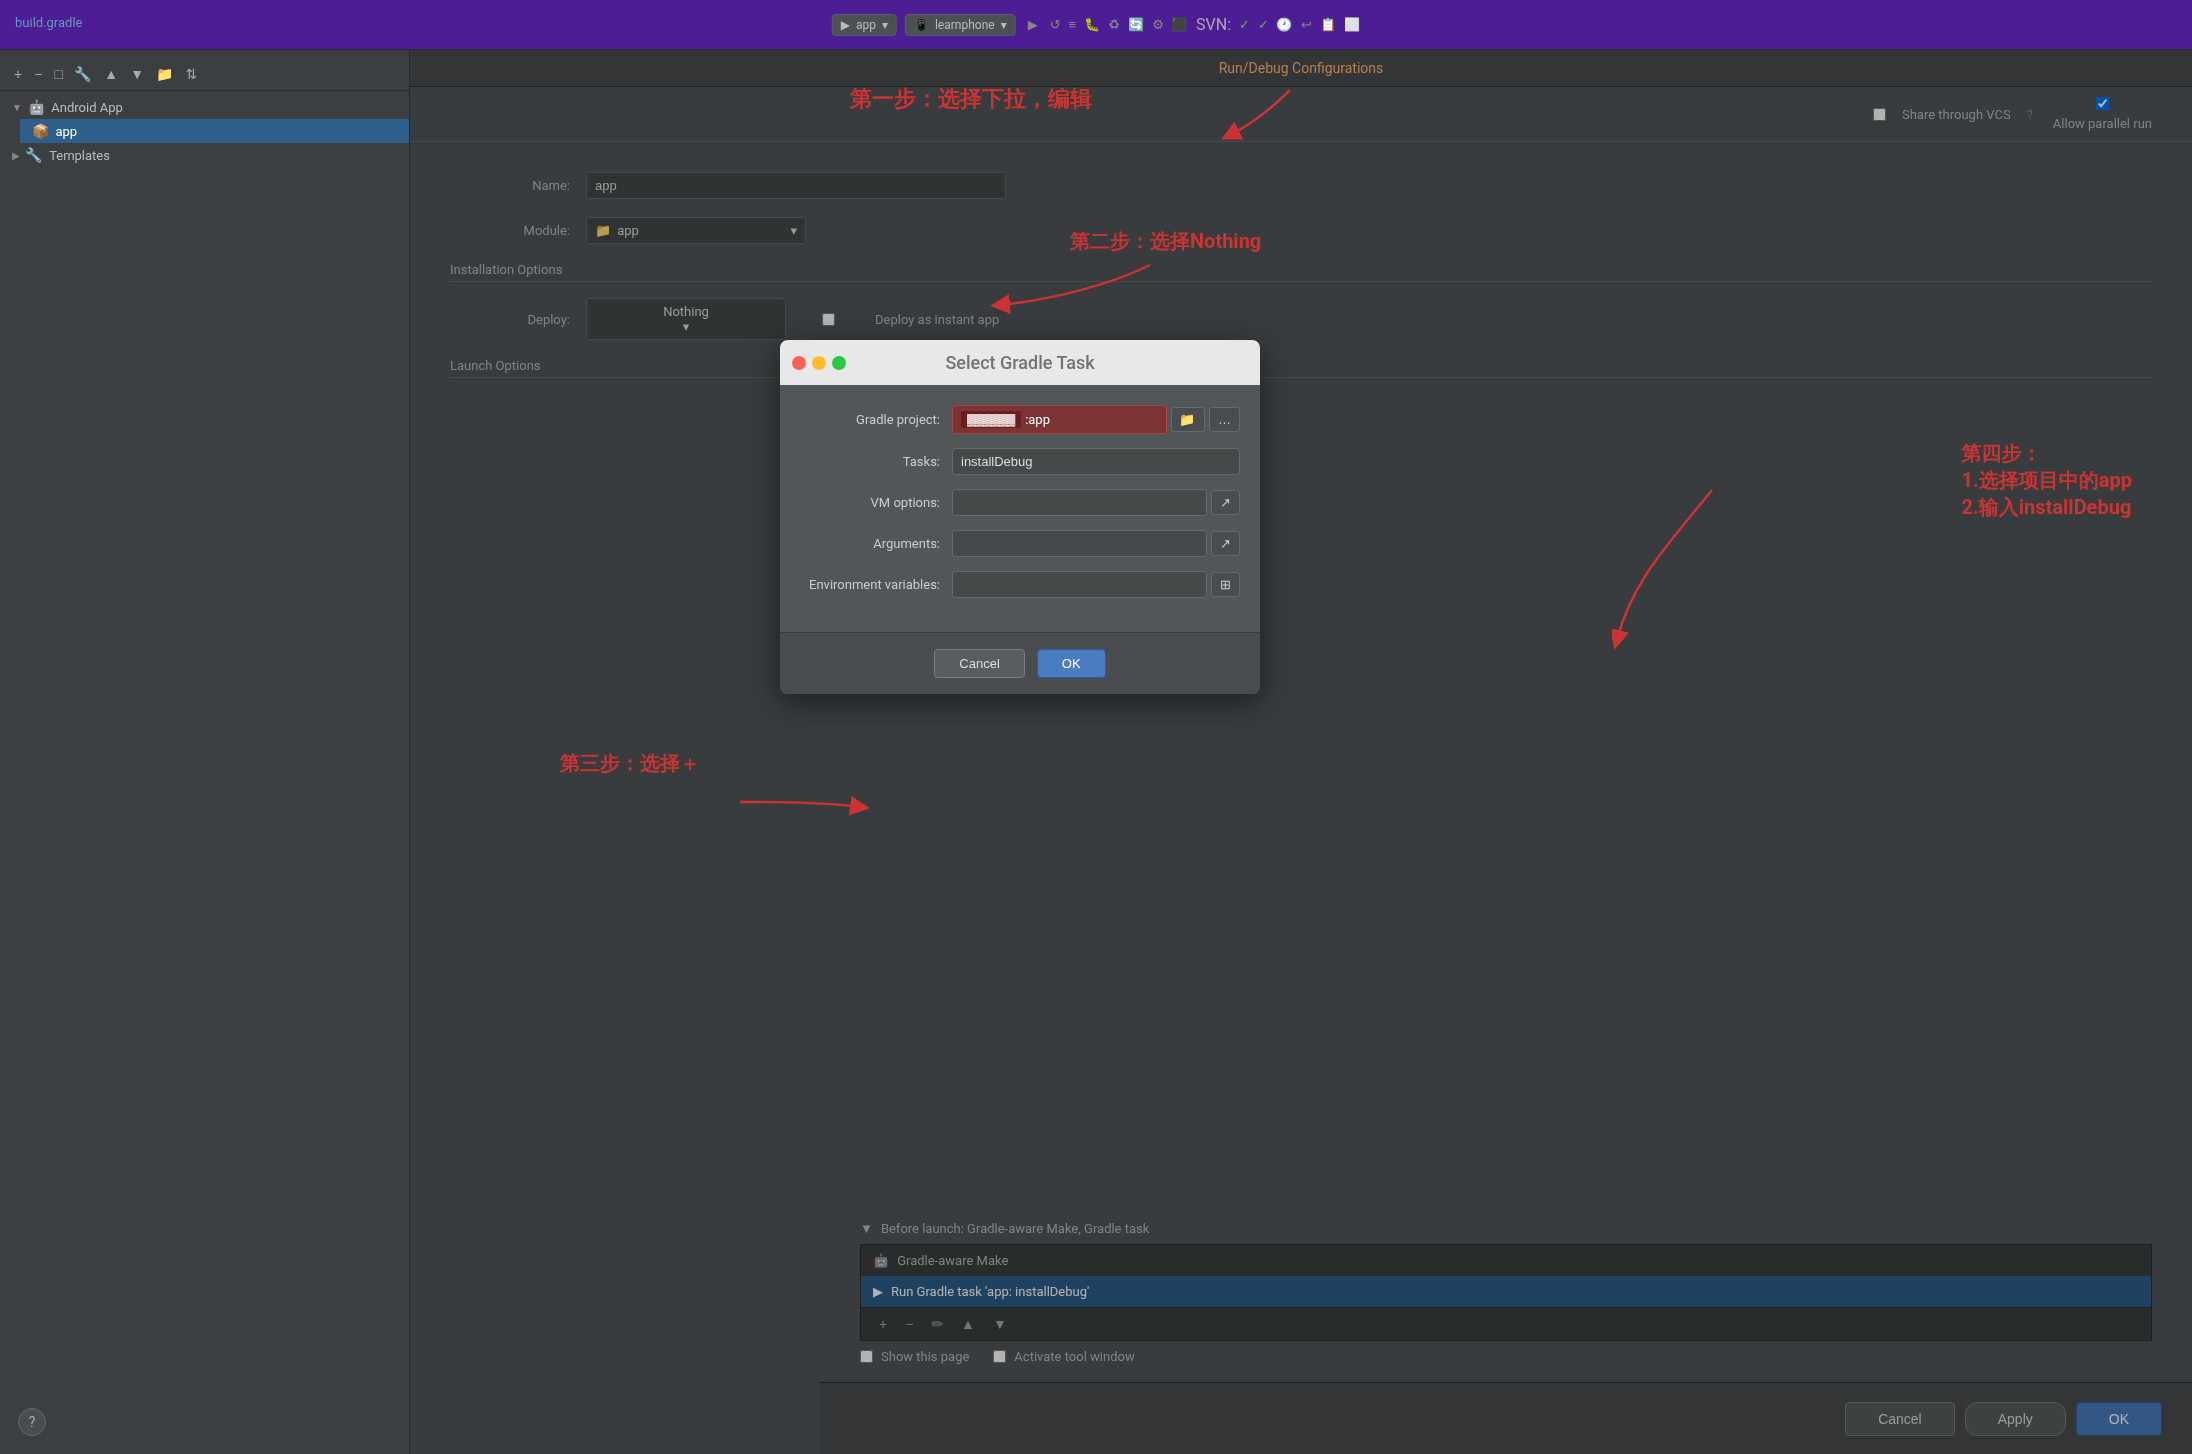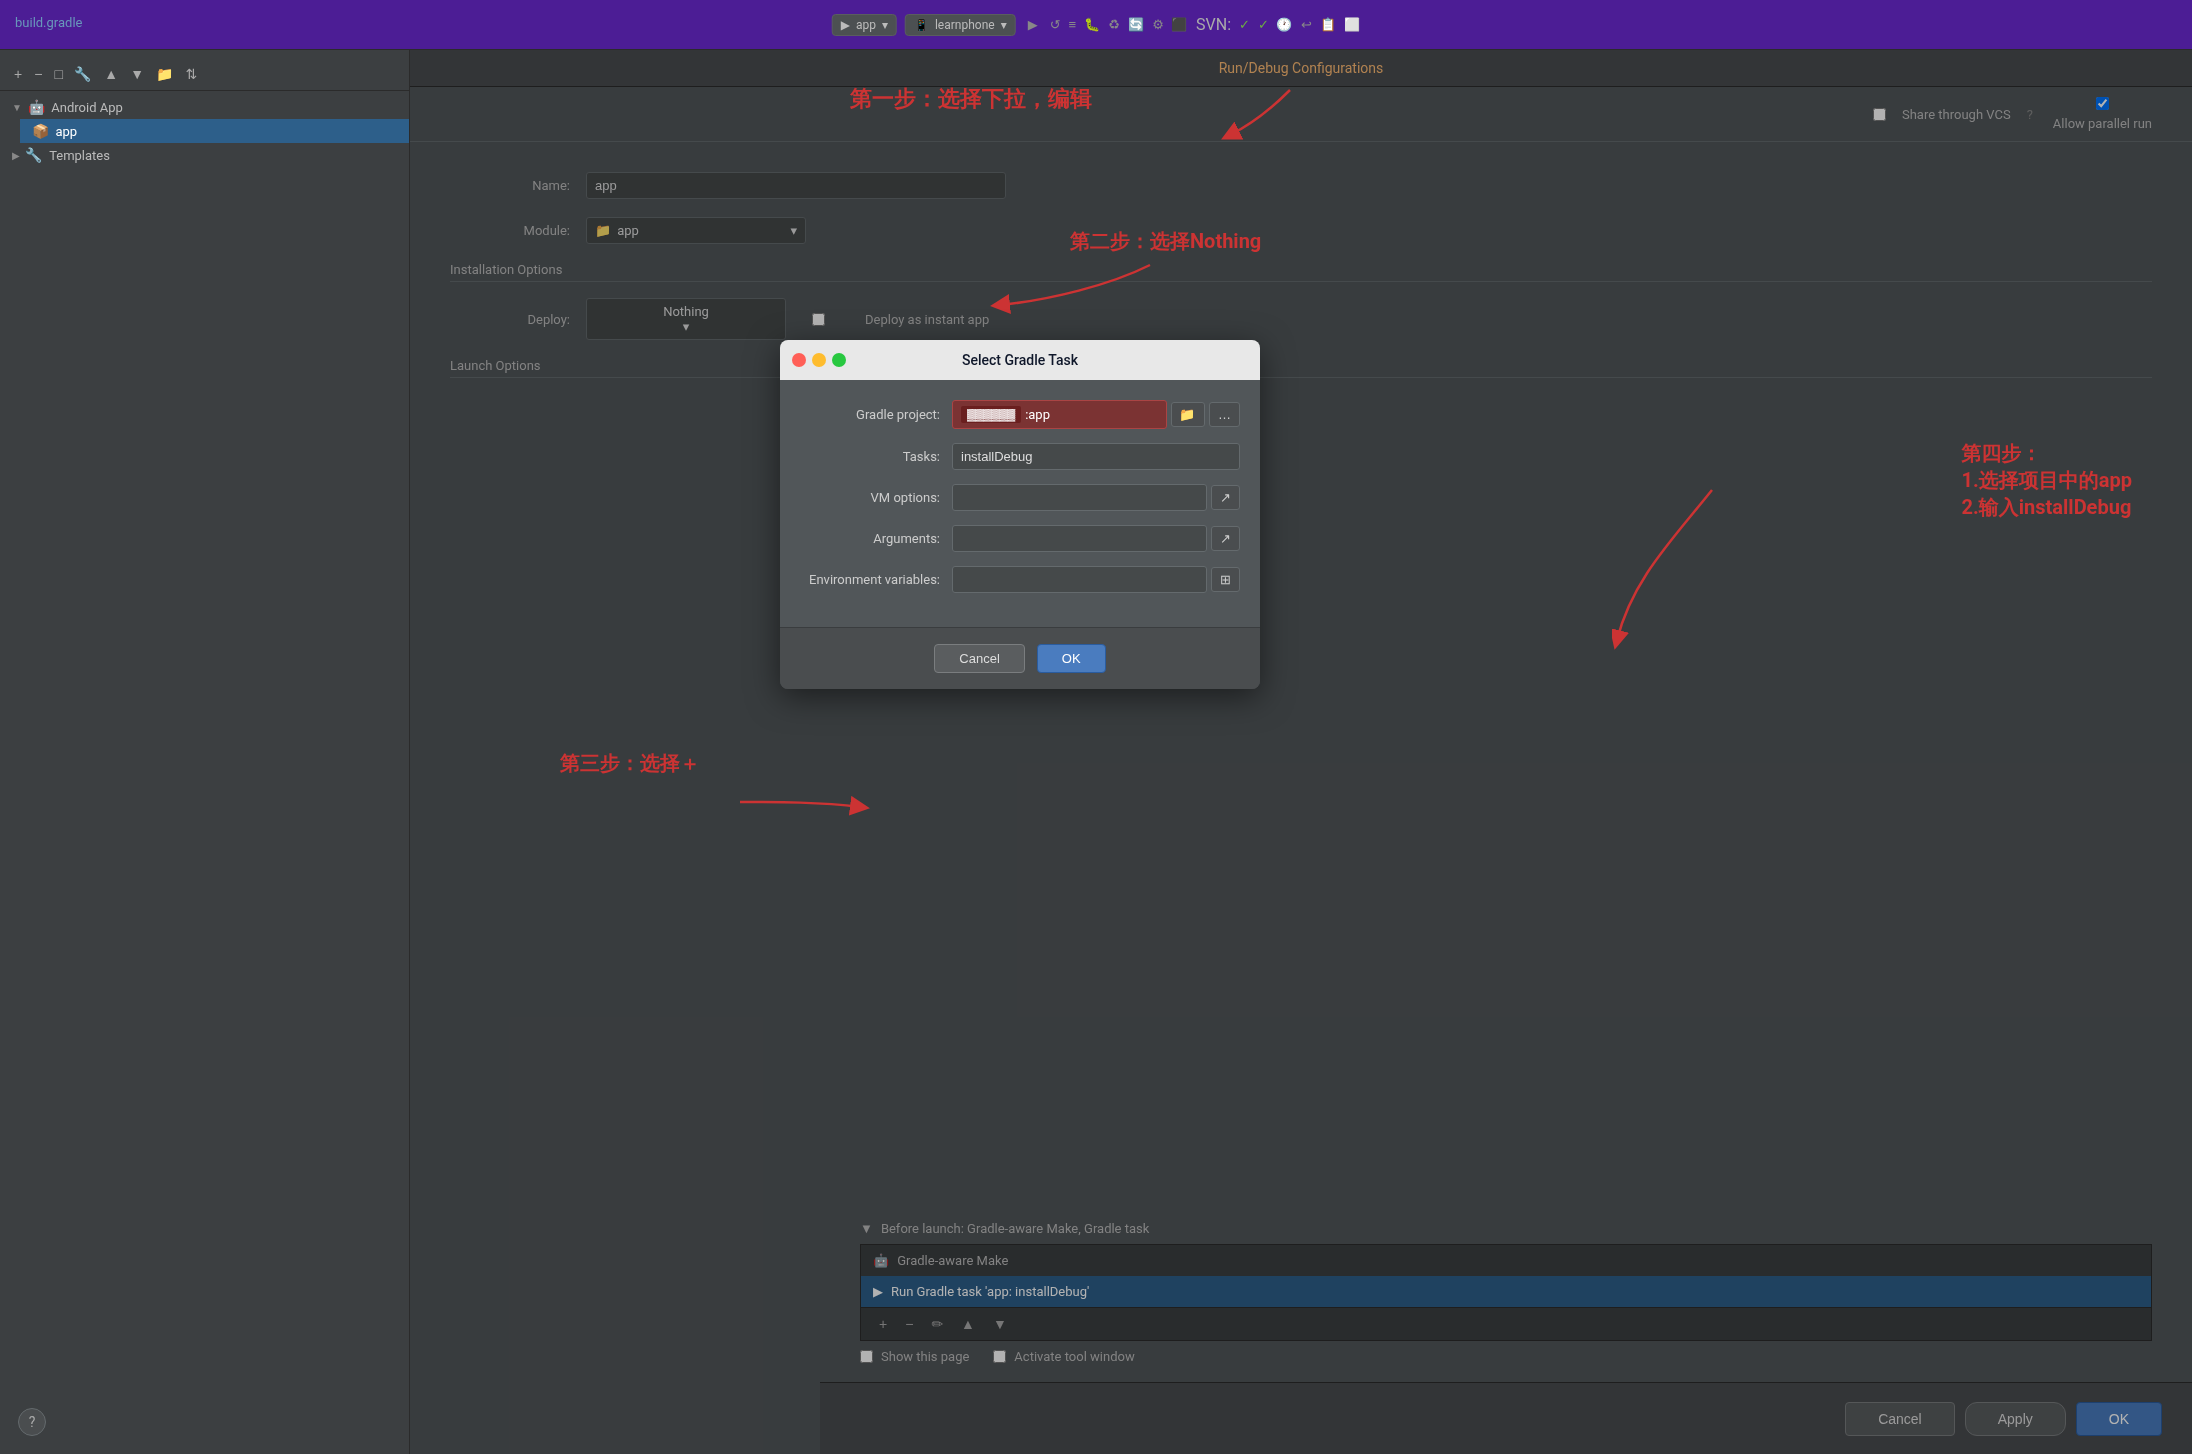--- a/index.html
+++ b/index.html
@@ -224,22 +224,22 @@
       overflow: hidden;
     }
     .modal-title-bar {
       background: #e8e8e8;
       padding: 12px 16px;
       display: flex;
       align-items: center;
       position: relative;
     }
     .modal-title-text {
-      color: #0f172a;
-      font-size: 14px;
+      color: #737373;
+      font-size: 18px;
       font-weight: 500;
       flex: 1;
       text-align: center;
     }
     .window-controls {
       display: flex;
       gap: 6px;
       position: absolute;
       left: 12px;
     }
@@ -548,21 +548,21 @@
       </div>
 
       <div class="section-header">Installation Options</div>
 
       <div class="form-row">
         <span class="form-label">Deploy:</span>
         <div class="form-select" style="width:200px;flex-direction:column;">
           <span>Nothing</span>
           <span>▾</span>
         </div>
-        <div class="checkbox-group" style="margin-left:10px;gap:40px;">
+        <div class="checkbox-group" style="margin-left:20px;gap:40px;">
           <input type="checkbox" style="">
           <span class="checkbox-label">Deploy as instant app</span>
         </div>
       </div>
 
       <div class="section-header" style="margin-top:10px;">Launch Options</div>
     </div>
 
     <div class="bottom-section" style="bottom:90px;">
       <div class="before-launch-header">

